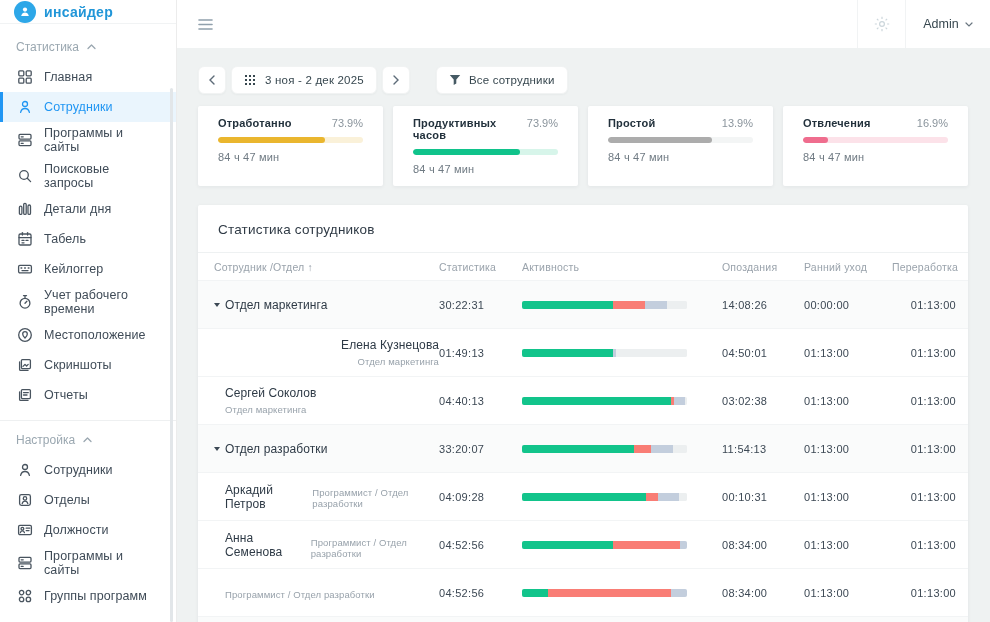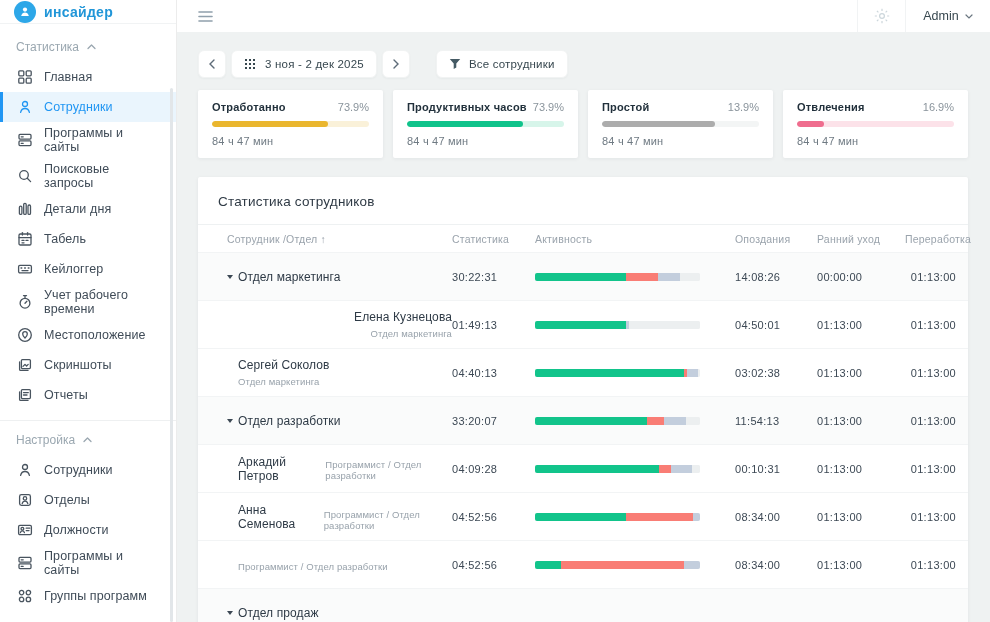--- a/index.html
+++ b/index.html
@@ -19,53 +19,53 @@
   .side-item { display:flex; align-items:center; gap:11px; min-height:30px; padding:4px 14px 4px 17px; color:#3f4b57;
                font-size:12.5px; letter-spacing:.1px; position:relative; cursor:pointer; line-height:14px; }
   .side-item .si-icon { width:16px; height:16px; flex-shrink:0; display:flex; align-items:center; justify-content:center; color:#49545f; }
   .side-item.active { background:#eaf5fd; color:#2196f3; }
   .side-item.active .si-icon { color:#2196f3; }
   .side-item.active::before { content:""; position:absolute; left:0; top:0; bottom:0; width:3px; background:#2196f3; }
   .side-scrollbar { position:absolute; right:3px; top:88px; bottom:0; width:3px; background:#e2e6e9; border-radius:2px; }
 
   
   .main { flex:1; display:flex; flex-direction:column; min-width:0; }
-  .topbar { height:32px; background:#fff; display:flex; align-items:center; flex-shrink:0; }
+  .topbar { height:48px; background:#fff; display:flex; align-items:center; flex-shrink:0; }
   .hamburger { margin-left:21px; background:none; border:none; cursor:pointer; display:flex; color:#90a0ac; }
   .topbar-right { margin-left:auto; display:flex; height:100%; }
   .topbar-cell { background:none; border:none; border-left:1px solid #f1f3f4; height:100%; display:flex; align-items:center;
                  justify-content:center; cursor:pointer; }
   .gear-cell { width:48px; color:#ccd6db; }
   .admin-cell { width:85px; gap:6px; font-family:inherit; font-size:12.5px; color:#37474f; }
   .admin-cell svg { stroke:#6a7680; }
 
   
   .content { flex:1; background:#eff2f2; padding:18px 22px 0 21px; overflow:hidden; }
   .toolbar { display:flex; align-items:center; gap:5px; margin-bottom:12px; }
   .chip { height:28px; background:#fff; border:1px solid #f1f3f3; border-radius:6px; display:inline-flex; align-items:center;
           gap:8px; padding:0 12px; font-family:inherit; font-size:11.5px; color:#37474f; cursor:pointer;
           box-shadow:0 1px 2px rgba(30,45,60,.04); letter-spacing:.2px; }
   .chip.nav { width:28px; padding:0; justify-content:center; color:#5d6b78; }
   .chip.filter { margin-left:21px; }
   .chip svg { flex-shrink:0; }
 
   
   .cards { display:flex; gap:10px; margin-bottom:19px; }
-  .stat-card { flex:1; background:#fff; border-radius:2px; padding:11px 14px; box-shadow:0 1px 4px rgba(25,39,52,.06); }
+  .stat-card { flex:1; background:#fff; border-radius:2px; padding:11px 20px; box-shadow:0 1px 4px rgba(25,39,52,.06); }
   .sc-head { display:flex; align-items:baseline; justify-content:space-between; }
   .sc-title { font-size:11px; font-weight:bold; color:#22313c; letter-spacing:.2px; }
   .sc-pct { font-size:11px; color:#8a949c; }
   .sc-bar { height:6px; border-radius:3px; margin:8px 0; overflow:hidden; }
   .sc-fill { height:100%; border-radius:3px; }
   .sc-value { font-size:11px; color:#6f7a83; letter-spacing:.2px; }
 
   
   .table-card { background:#fff; border-radius:2px; box-shadow:0 1px 4px rgba(25,39,52,.06); }
   .table-title { font-size:13.5px; font-weight:normal; color:#2f3a45; padding:17px 20px 15px; border-bottom:1px solid #eef1f2; letter-spacing:.2px; }
-  .thead, .trow { display:grid; grid-template-columns:225px 83px 200px 82px 88px 1fr; align-items:center; padding:0 12px 0 29px; }
+  .thead, .trow { display:grid; grid-template-columns:225px 83px 200px 82px 88px 1fr; align-items:center; padding:0 12px 0 16px; }
   .thead { height:27px; color:#9aa3ac; font-size:10.5px; letter-spacing:.2px; }
   .th:last-child, .td.num:last-child { text-align:right; }
   .trow { height:48px; border-top:1px solid #f2f4f5; }
   .trow.group { background:#fafbfb; }
   .td.num { font-size:11px; color:#3c4854; letter-spacing:.3px; }
   .name-cell { display:flex; align-items:flex-start; }
   .tri-slot { width:11px; flex-shrink:0; display:flex; align-items:center; height:14px; }
   .tri { width:0; height:0; border-left:3.5px solid transparent; border-right:3.5px solid transparent; border-top:4.5px solid #3c4854; }
   .nm { font-size:12px; color:#2e3a46; letter-spacing:.1px; }
   .nm-sub { font-size:9.5px; color:#98a2ab; margin-top:4px; letter-spacing:.1px; }

